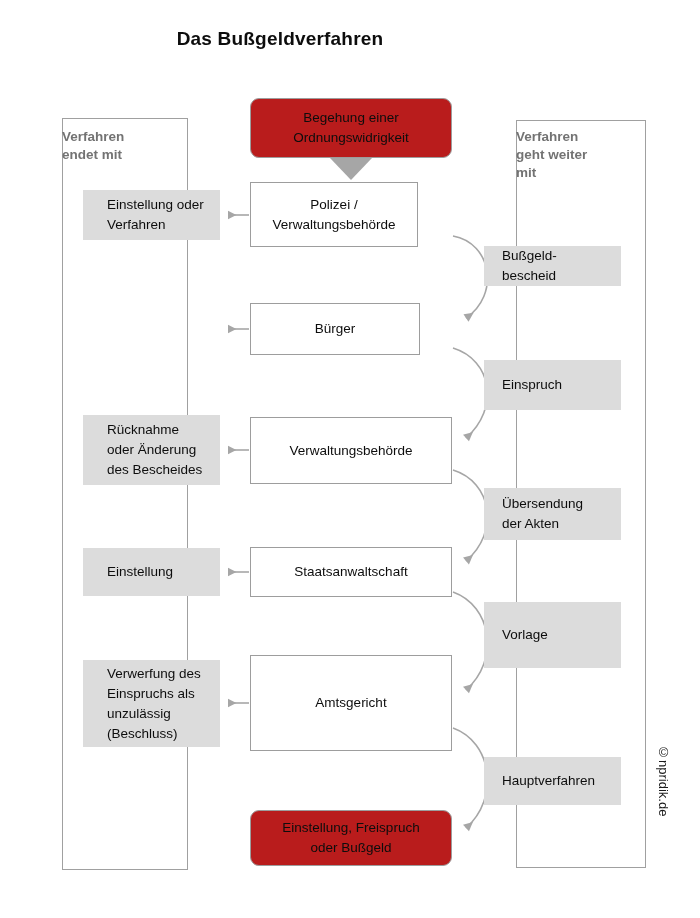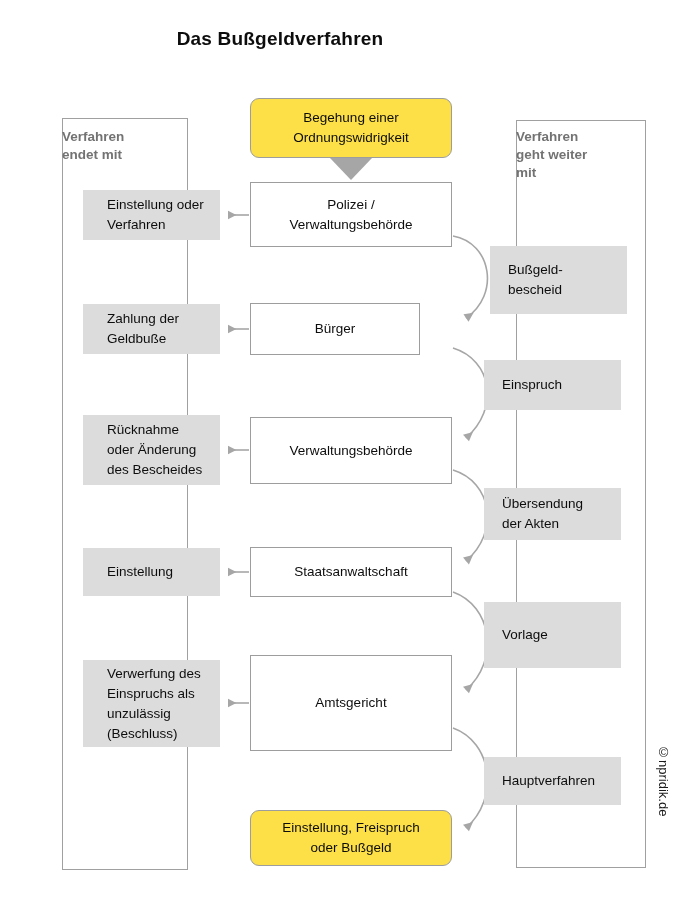--- a/index.html
+++ b/index.html
@@ -62,21 +62,21 @@
     text-align: center;
     font-size: 13.5px;
     line-height: 20px;
     color: #0d0d0d;
   }
   .node.white {
     background: #ffffff;
     border: 1.3px solid #9d9d9d;
   }
   .node.rounded {
-    background: #fde047;
+    background: #b91c1c;
     border: 1.3px solid #9d9d9d;
     border-radius: 9px;
     align-items: center;
   }
   .node.gray {
     background: #dcdcdc;
     border: none;
   }
   .node.gray.left-align {
     justify-content: flex-start;
@@ -156,21 +156,21 @@
     <path d="M453,728 C492,742 500,798 466,828" fill="none" stroke="#a6a6a6" stroke-width="1.6" marker-end="url(#arrowCurve)"></path>
   </svg>
 
   <div class="node rounded" style="left:250px; top:98px; width:202px; height:60px;">
     <div>
       <div>Begehung einer</div>
       <div>Ordnungswidrigkeit</div>
     </div>
   </div>
 
-  <div class="node white" style="left:250px; top:182px; width:202px; height:65px;">
+  <div class="node white" style="left:250px; top:182px; width:168px; height:65px;">
     <div>
       <div>Polizei /</div>
       <div>Verwaltungsbehörde</div>
     </div>
   </div>
 
   <div class="node white" style="left:250px; top:303px; width:170px; height:52px;">
     <div>Bürger</div>
   </div>
 
@@ -193,26 +193,20 @@
     </div>
   </div>
 
   <div class="node gray left-align" style="left:83px; top:190px; width:137px; height:50px;">
     <div>
       <div>Einstellung oder</div>
       <div>Verfahren</div>
     </div>
   </div>
 
-  <div class="node gray left-align" style="left:83px; top:304px; width:137px; height:50px;">
-    <div>
-      <div>Zahlung der</div>
-      <div>Geldbuße</div>
-    </div>
-  </div>
 
   <div class="node gray left-align" style="left:83px; top:415px; width:137px; height:70px;">
     <div>
       <div>Rücknahme</div>
       <div>oder Änderung</div>
       <div>des Bescheides</div>
     </div>
   </div>
 
   <div class="node gray left-align" style="left:83px; top:548px; width:137px; height:48px;">
@@ -223,21 +217,21 @@
 
   <div class="node gray left-align" style="left:83px; top:660px; width:137px; height:87px;">
     <div>
       <div>Verwerfung des</div>
       <div>Einspruchs als</div>
       <div>unzulässig</div>
       <div>(Beschluss)</div>
     </div>
   </div>
 
-  <div class="node gray right-label" style="left:484px; top:246px; width:137px; height:68px;margin-left:6px;">
+  <div class="node gray right-label" style="left:484px; top:246px; width:137px; height:40px;">
     <div>
       <div>Bußgeld-</div>
       <div>bescheid</div>
     </div>
   </div>
 
   <div class="node gray right-label" style="left:484px; top:360px; width:137px; height:50px;">
     <div>
       <div>Einspruch</div>
     </div>

